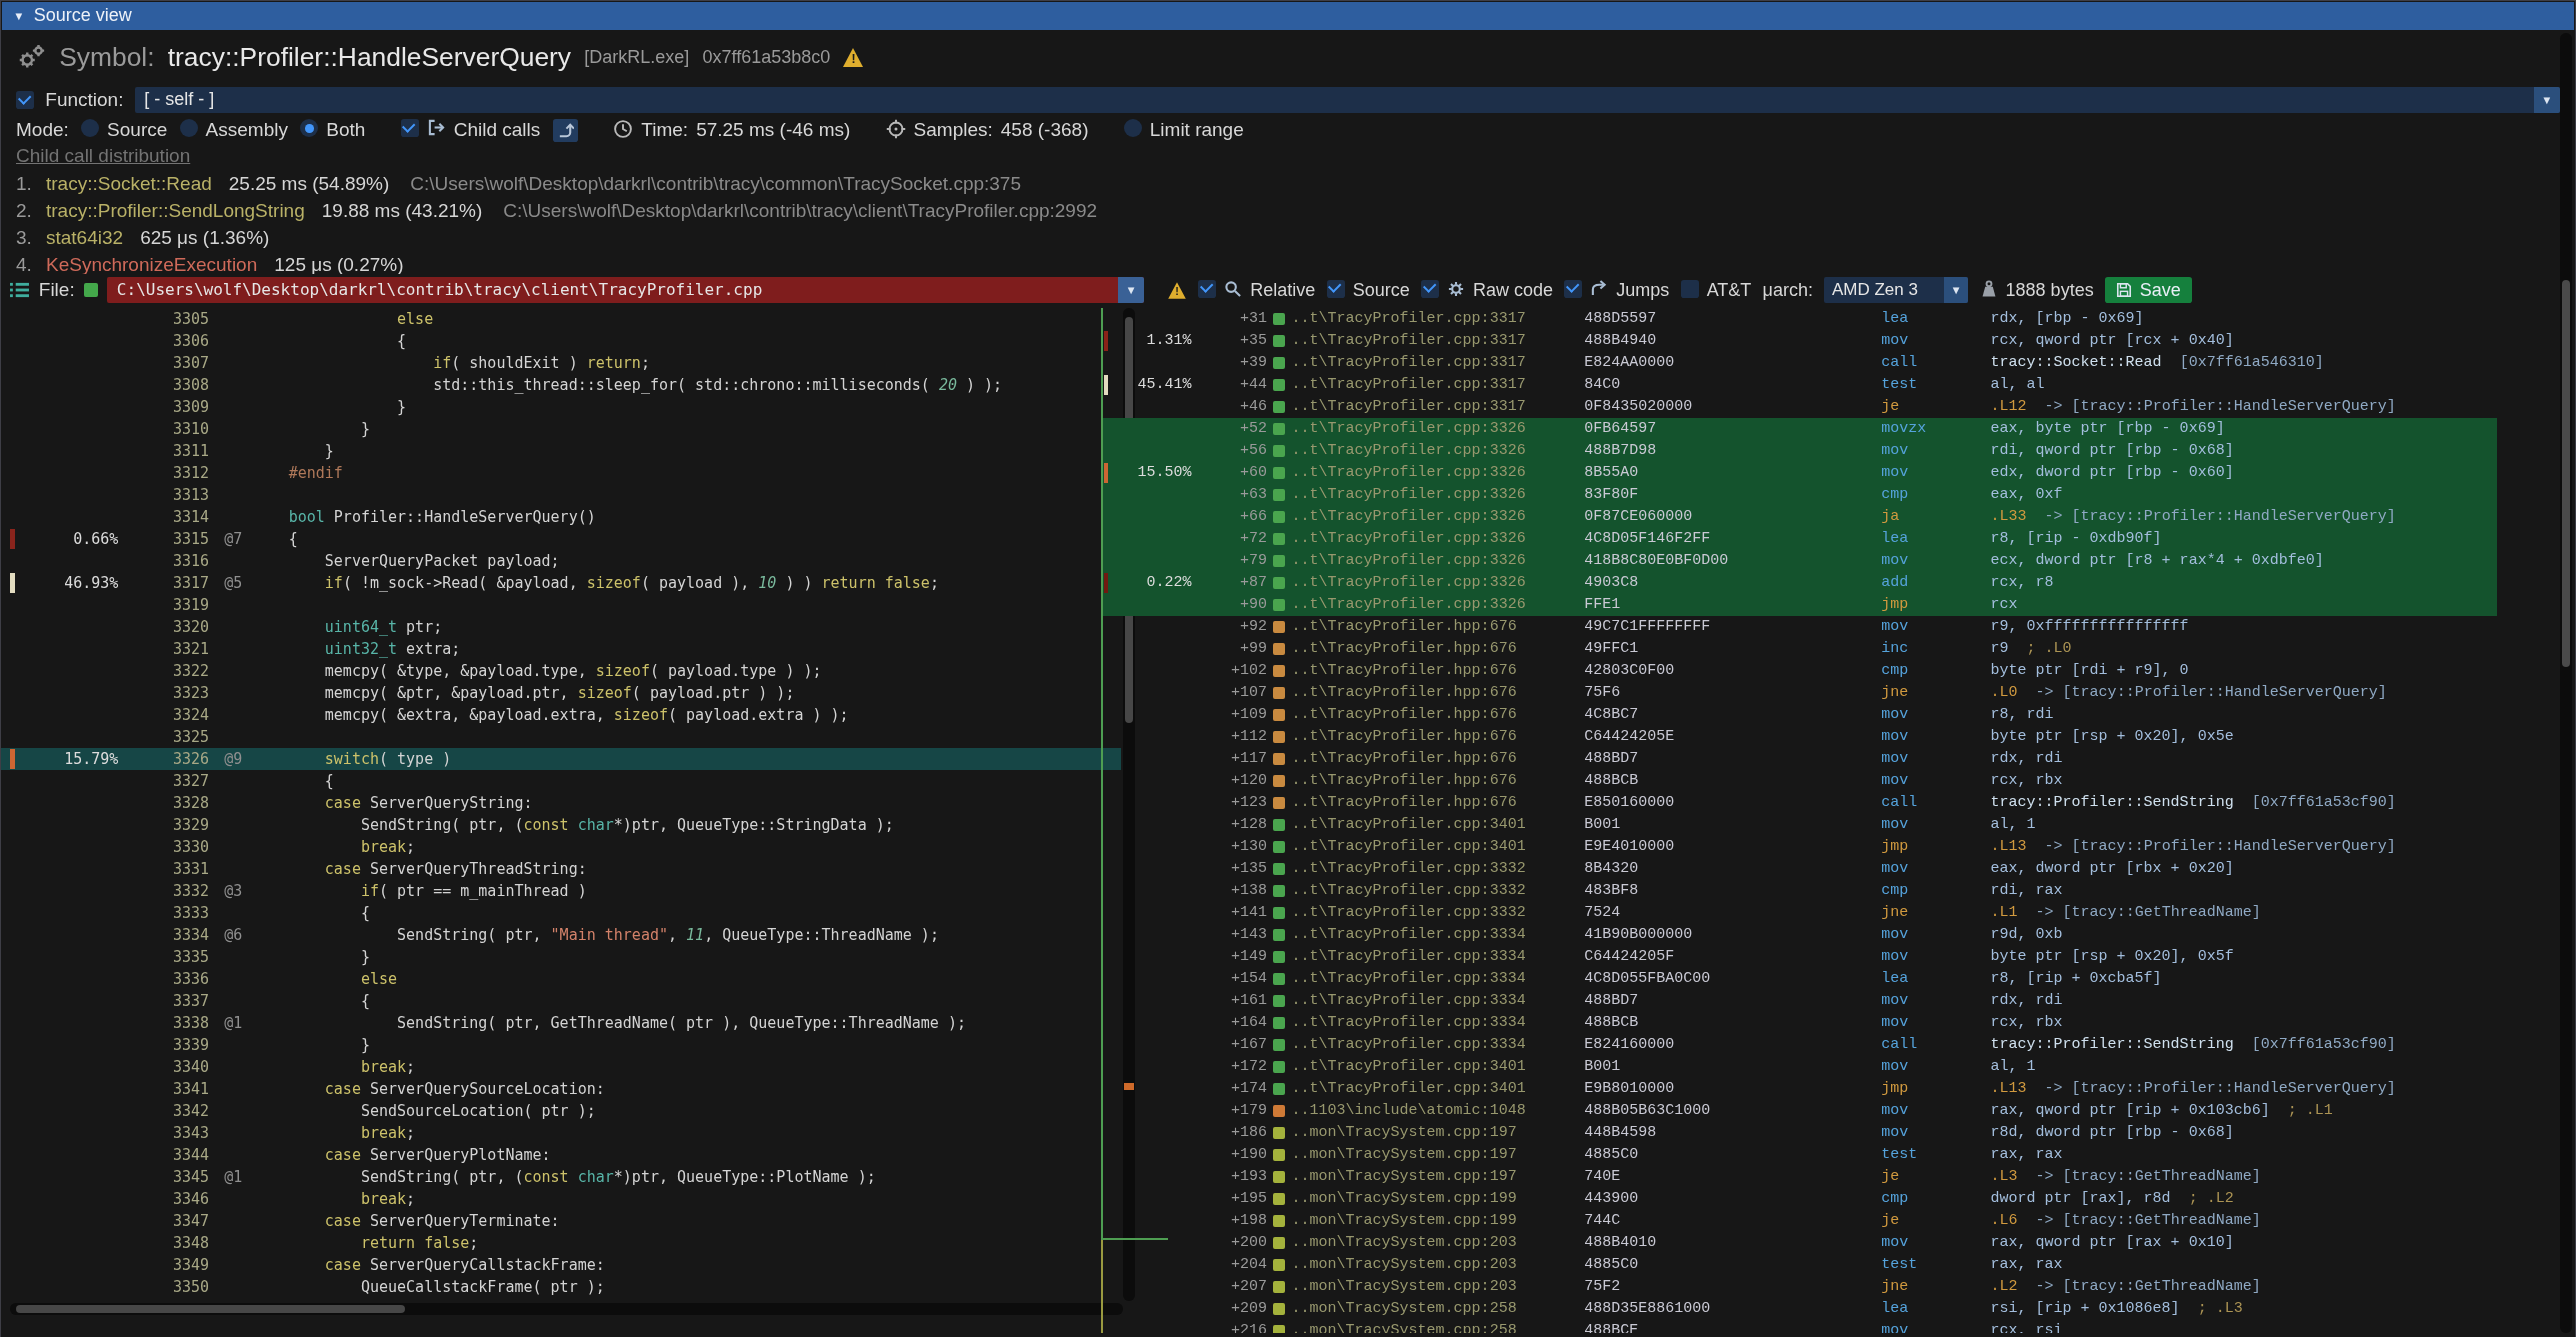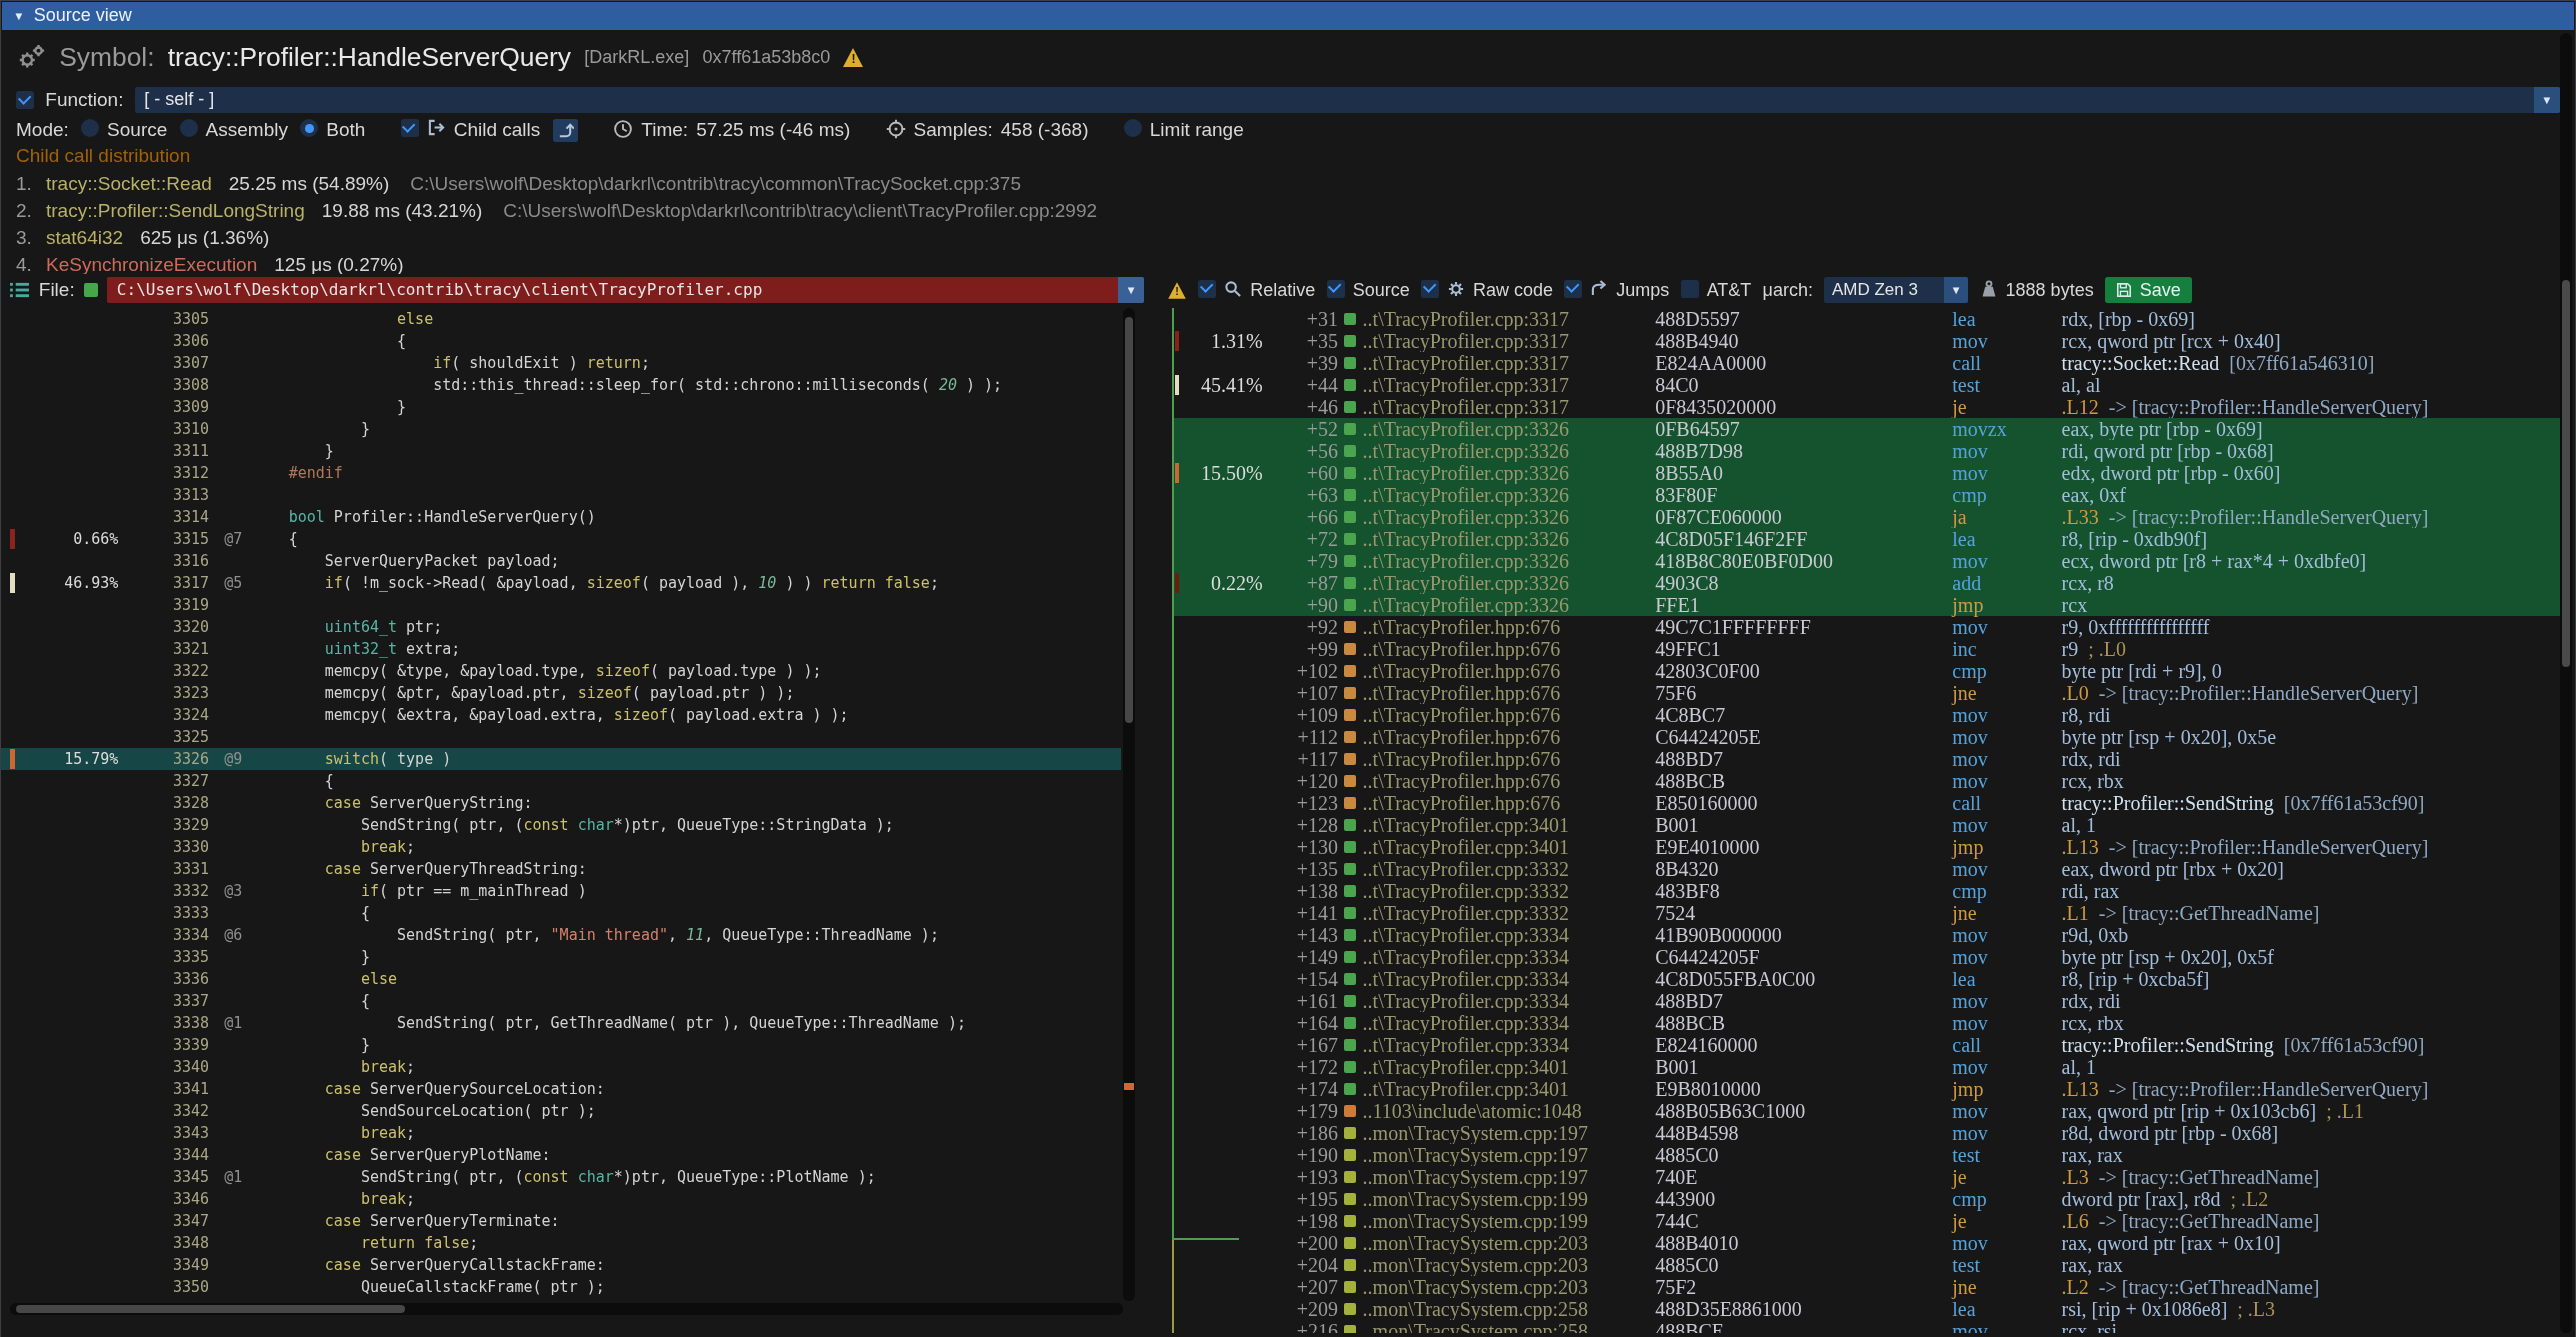--- a/index.html
+++ b/index.html
@@ -41,21 +41,21 @@
   
   .row-function{position:absolute;left:15px;top:85px;right:15px;height:28px;display:flex;align-items:center;gap:11.3px;font-size:19px;}
   .fn-combo{flex:1;}
 
   
   .row-mode{position:absolute;left:15px;top:117px;height:24.6px;display:flex;align-items:center;gap:12.3px;font-size:19px;}
   .ml-lg{margin-left:23px;}
 
   
   .child-section{position:absolute;left:15px;top:144px;right:28px;height:129px;overflow:hidden;}
-  .cc-header{font-size:19px;color:#a16207;height:25.5px;}
+  .cc-header{font-size:19px;color:#737373;height:25.5px;text-decoration:underline;}
   .cc-row{height:27px;display:flex;align-items:center;font-size:19px;white-space:pre;}
   .cc-idx{width:30px;color:#9a9a9a;}
   .cc-name{color:#b9b167;margin-right:17px;}
   .cc-name.kernel{color:#cf6a5a;}
   .cc-time{color:#d6d6d6;margin-right:21px;}
   .cc-path{color:#8a8a8a;}
 
   
   .file-bar{position:absolute;left:9.4px;top:275px;width:1134px;height:28px;display:flex;align-items:center;gap:9.4px;font-size:19px;}
   .file-combo{flex:1;background:#7f1d1d;}
@@ -79,22 +79,22 @@
   .src-row.hl{background:#164646;}
   .s-bar{position:absolute;left:9.4px;top:0.9px;width:4.7px;height:20px;}
   .s-pct{text-align:right;padding-right:7.6px;color:#dcdcdc;}
   .s-num{text-align:right;padding-right:1.9px;color:#a8a886;}
   .s-ann{padding-left:13.2px;color:#8f8f8f;}
   .s-code{padding-left:5.7px;}
   .c-p{color:#d4d4d4;} .c-k{color:#cdc26a;} .c-t{color:#58b5a8;}
   .c-n{color:#79b99c;font-style:italic;} .c-s{color:#d3826a;} .c-pre{color:#b0795a;}
 
   
-  .asm-pane{position:absolute;left:1171px;top:307px;width:1396px;height:1025px;overflow:hidden;
-        font-family:Liberation Serif, serif;font-size:20px;}
+  .asm-pane{position:absolute;left:1100px;top:307px;width:1396px;height:1025px;overflow:hidden;
+        font-family:Liberation Mono, monospace;font-size:15px;}
   .asm-row{height:22px;line-height:22px;display:grid;
         grid-template-columns:100px 66px 24.6px 285px 225px 74px 115px 1fr;
         position:relative;white-space:pre;}
   .asm-row.hl{background:#14532d;}
   .a-bar{position:absolute;left:2.8px;top:0.9px;width:4.7px;height:20px;}
   .a-pct{text-align:right;padding-right:9.4px;color:#dcdcdc;}
   .a-off{text-align:right;color:#9a9a9a;}
   .a-sq{display:flex;align-items:center;justify-content:center;}
   .a-sq i{width:12.3px;height:12.3px;border-radius:1.9px;display:block;}
   .a-file{color:#98986e;overflow:hidden;}

